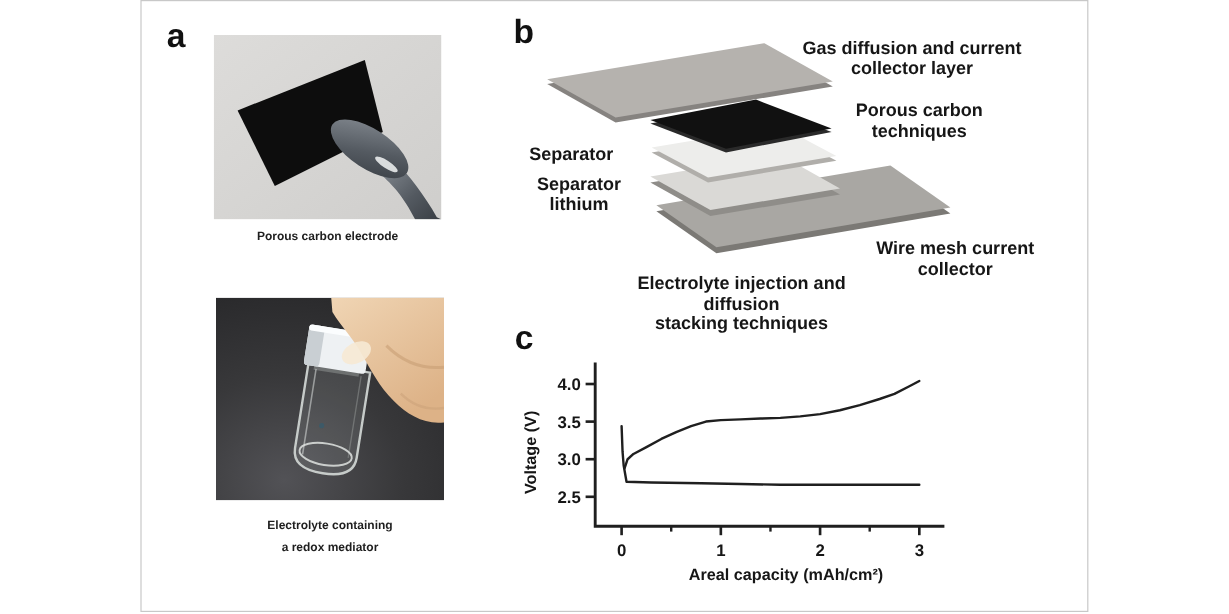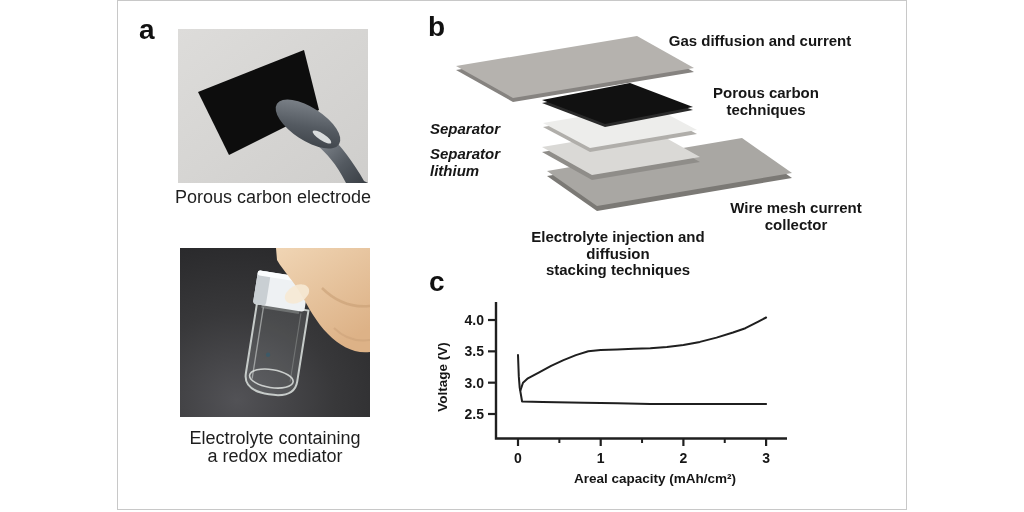--- a/index.html
+++ b/index.html
@@ -3,25 +3,25 @@
 <meta charset="utf-8">
 <style>
   html,body{margin:0;padding:0;background:#ffffff;}
   .stage{position:relative;width:1024px;height:512px;background:#ffffff;overflow:hidden;
          font-family:"Liberation Sans", sans-serif;color:#1b1b1b;}
   .figure-panel{position:absolute;left:117px;top:0;width:790px;height:510px;
                 background:#ffffff;border:1px solid #c8c8c8;box-sizing:border-box;}
   .abs{position:absolute;}
   .panel-letter{position:absolute;font-size:28px;font-weight:700;color:#111;line-height:1;}
   .photo{position:absolute;overflow:hidden;}
-  .caption{position:absolute;text-align:center;font-size:18px;font-weight:400;
+  .caption{position:absolute;text-align:center;font-size:10px;font-weight:700;
            color:#1e1e1e;line-height:17.5px;}
   .blabel{position:absolute;font-size:15px;font-weight:700;color:#161616;line-height:16.5px;}
   .center{text-align:center;}
-  .right{text-align:left;font-style:italic;}
+  .right{text-align:center;}
   .axis-label{position:absolute;font-size:13.5px;font-weight:700;color:#161616;text-align:center;}
   #ylabel{transform:rotate(-90deg);}
   svg{display:block;}
 </style>
 </head>
 <body>
 
 <div class="stage">
   <div class="figure-panel"></div>
 
@@ -100,20 +100,21 @@
 
     <polygon points="542,103 630,86 693,110 605,127" fill="#2a2a2a"></polygon>
     <polygon points="542,100 630,83 693,107 605,124" fill="#111111"></polygon>
 
     <polygon points="456,70 637,40 694,72 513,102" fill="#868380"></polygon>
     <polygon points="456,66 637,36 694,68 513,98" fill="#b5b2ae"></polygon>
   </svg>
 
   <div class="blabel center" style="left:665px;top:33px;width:190px;">
     <div>Gas diffusion and current</div>
+    <div>collector layer</div>
   </div>
   <div class="blabel center" style="left:686px;top:85px;width:160px;">
     <div>Porous carbon</div>
     <div>techniques</div>
   </div>
   <div class="blabel right" style="left:430px;top:121px;width:92px;">Separator</div>
   <div class="blabel right" style="left:430px;top:146px;width:105px;">Separator lithium</div>
   <div class="blabel center" style="left:700px;top:200px;width:192px;">Wire mesh current collector</div>
   <div class="blabel center" style="left:505px;top:229px;width:226px;">
     <div>Electrolyte injection and diffusion</div>

